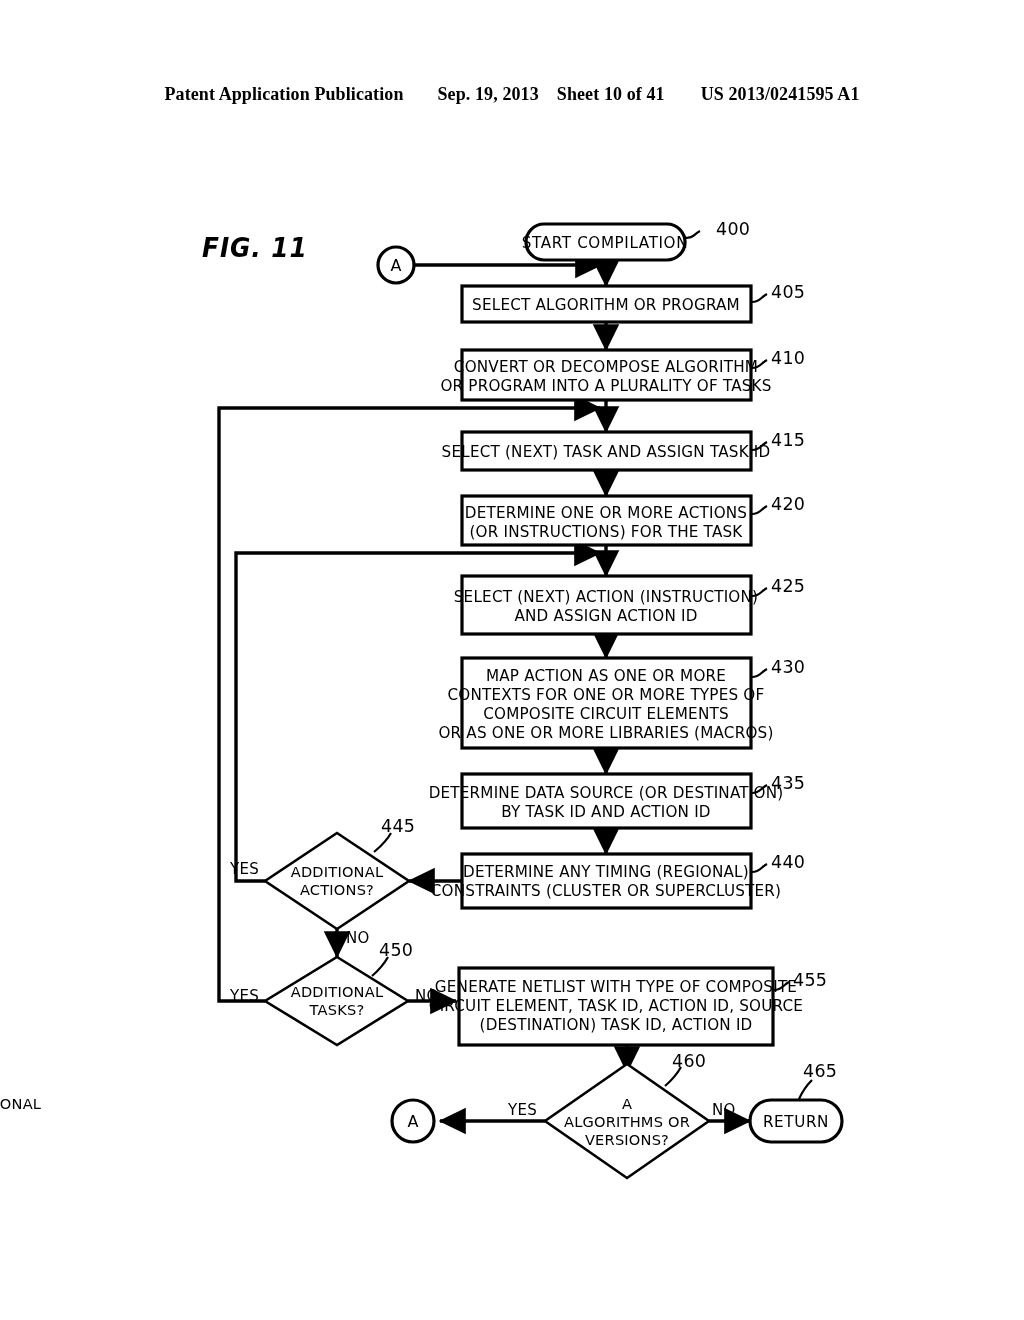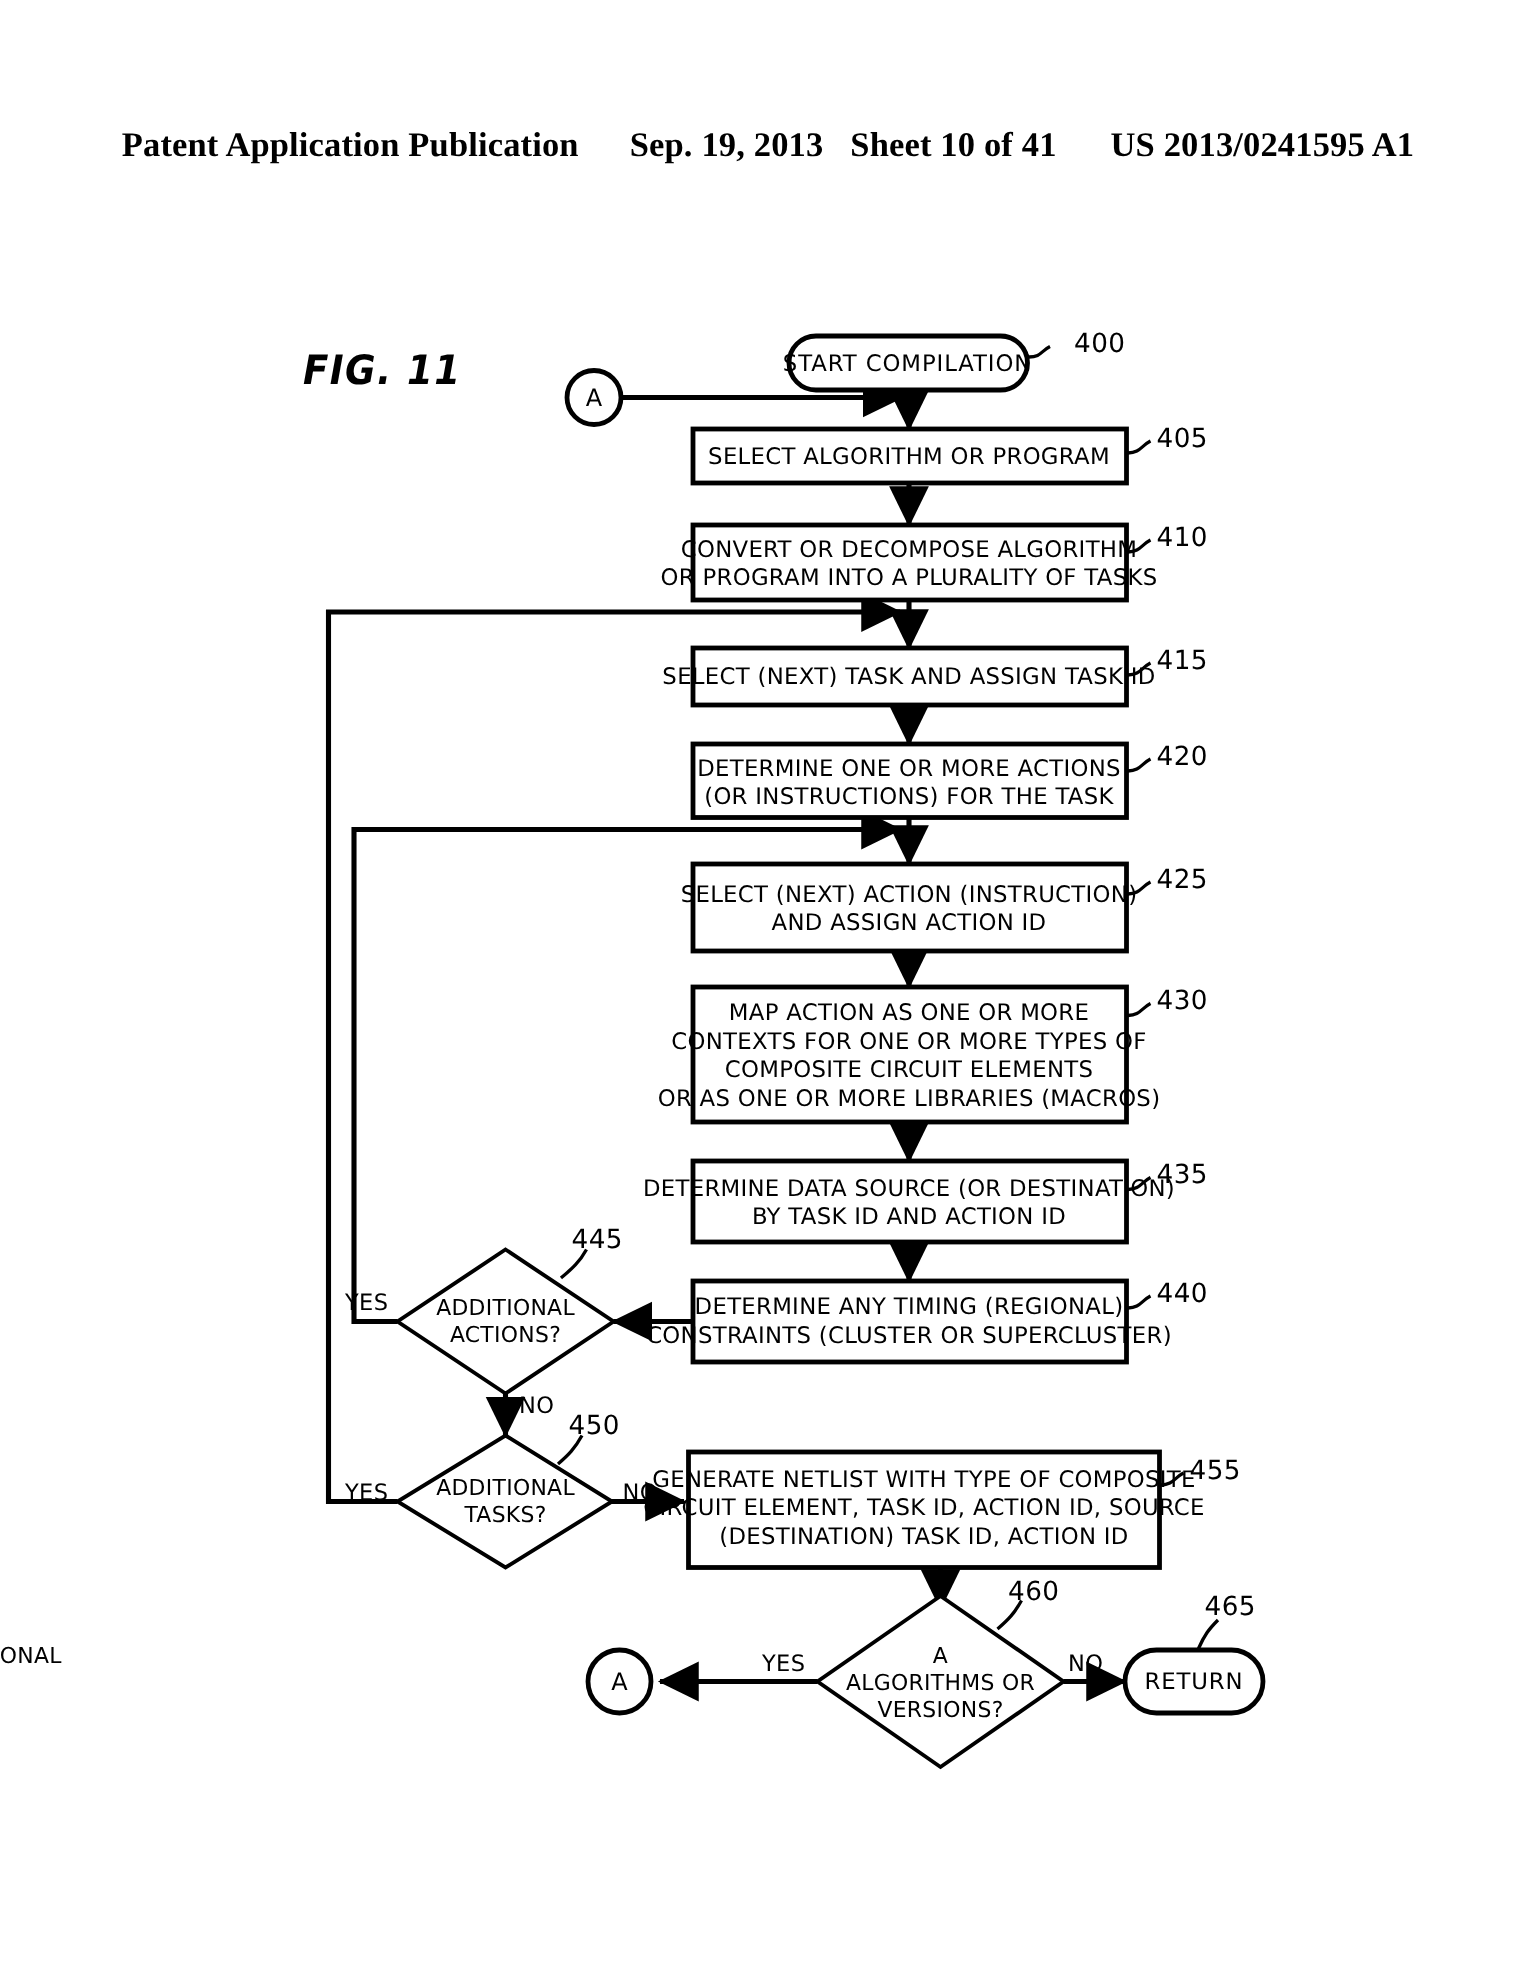--- a/index.html
+++ b/index.html
@@ -16,21 +16,21 @@
     font-family: "Liberation Sans", sans-serif;
   }
   #header {
     position: absolute;
     left: 0;
     top: 84px;
     width: 1024px;
     text-align: center;
     font-family: "Liberation Serif", serif;
     font-weight: bold;
-    font-size: 23px;
+    font-size: 18px;
     color: #000;
     letter-spacing: 0.1px;
     white-space: nowrap;
   }
   #header .seg { display: inline-block; }
   #header .gap-a { display: inline-block; width: 34px; }
   #header .gap-b { display: inline-block; width: 18px; }
   #header .gap-c { display: inline-block; width: 36px; }
 
   #figlabel {

